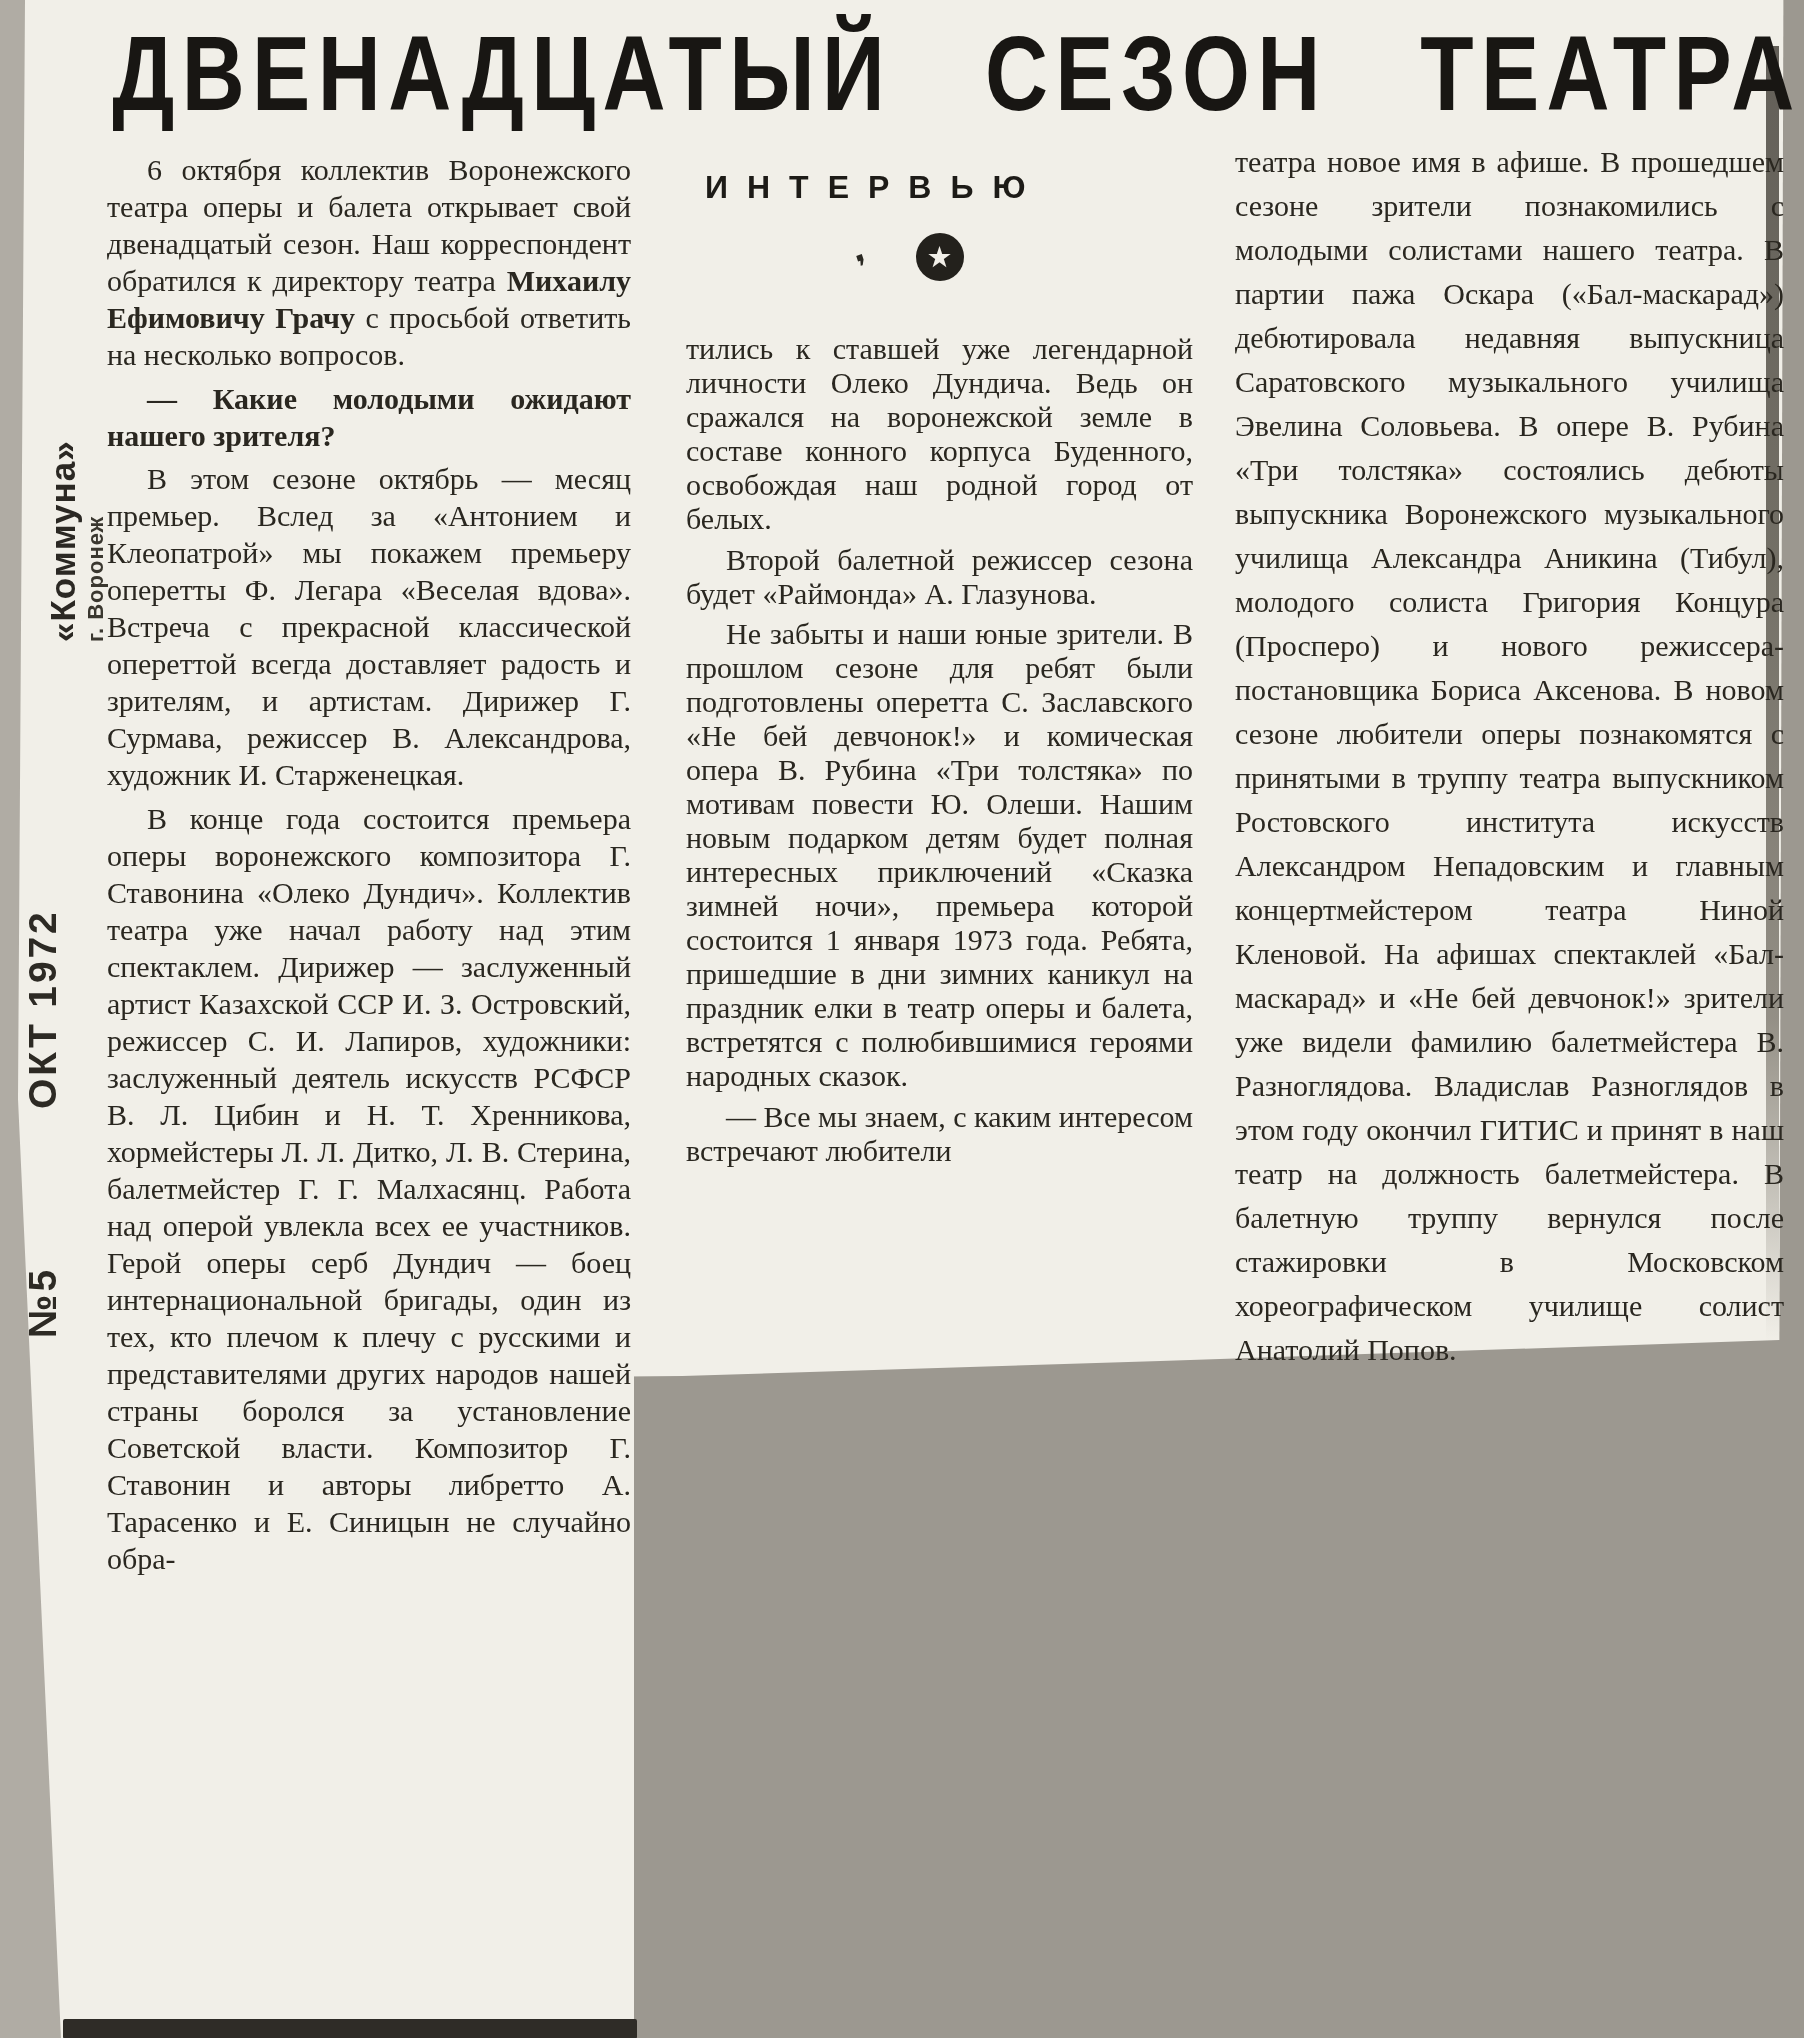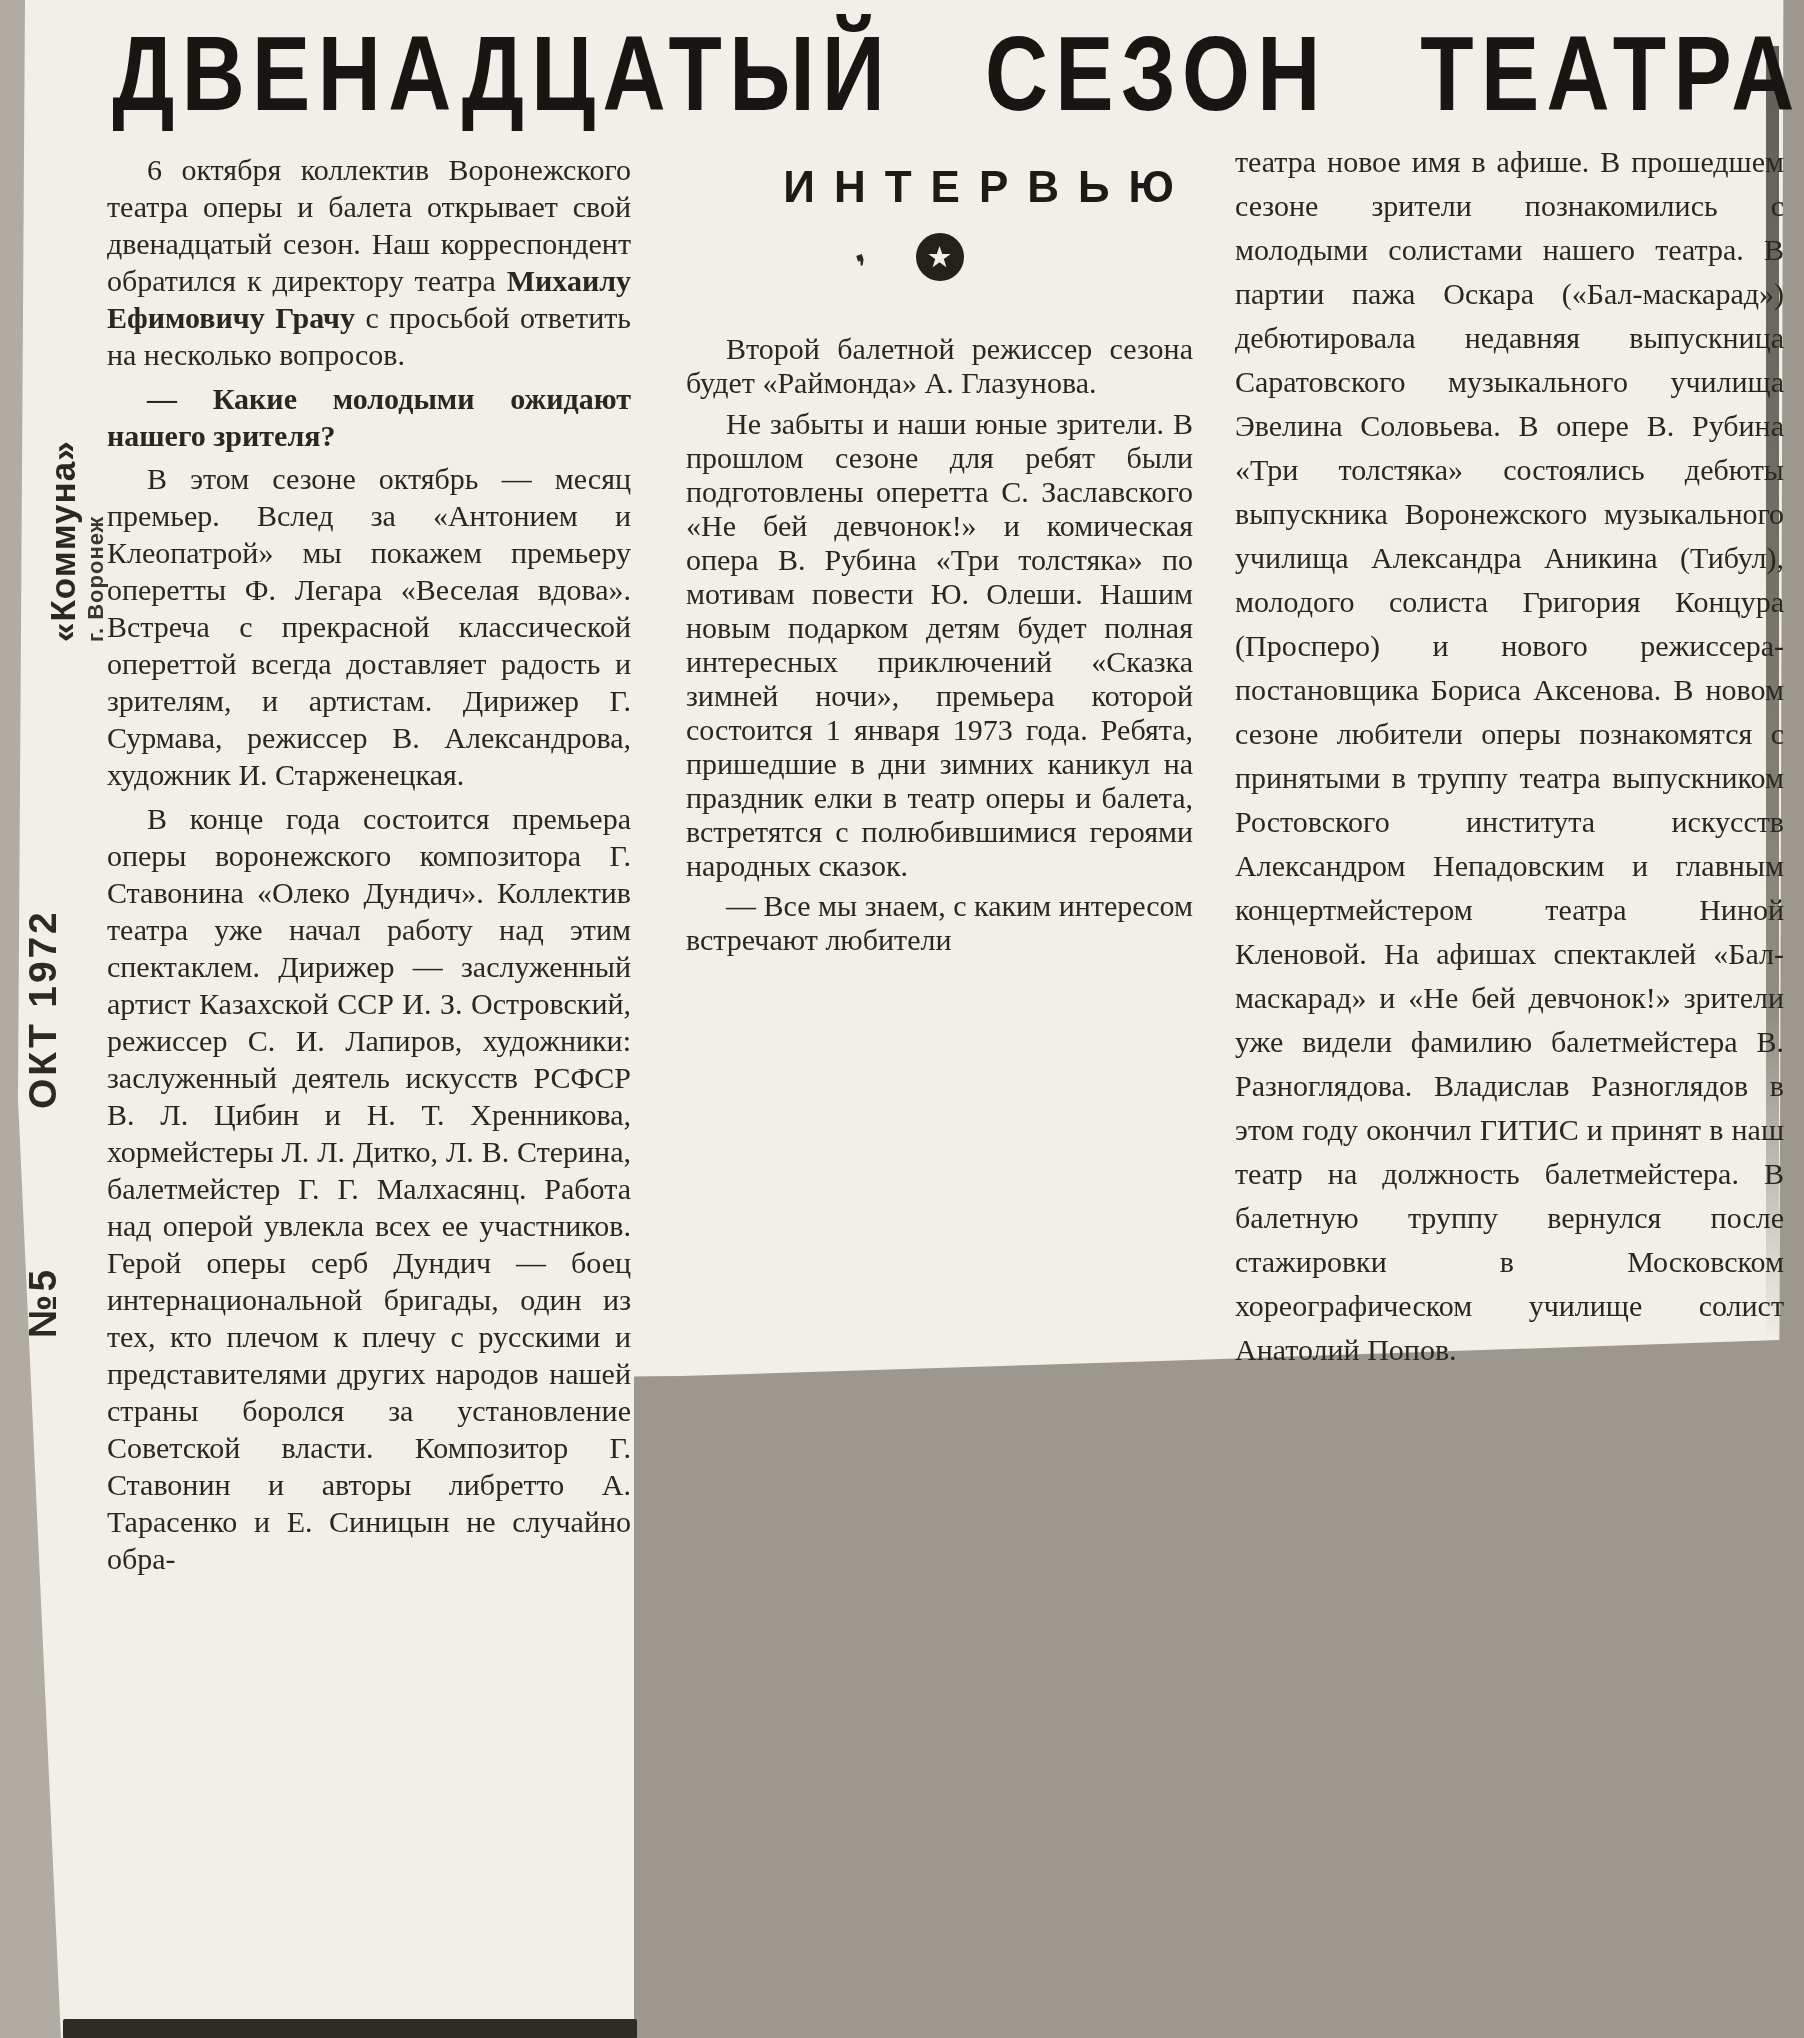--- a/index.html
+++ b/index.html
@@ -61,22 +61,22 @@
   }
   
   .col{position:absolute;color:#2a2720;text-align:justify;}
   .col1{left:107px;top:151px;width:524px;font-size:30px;line-height:37px;}
   .col2{left:686px;top:143px;width:507px;font-size:30px;line-height:34px;}
   .col3{left:1235px;top:140px;width:549px;font-size:30px;line-height:44px;}
   .para{margin:0 0 6.7px 0;text-indent:40px;}
   .para.noindent{text-indent:0;}
   .para.bold, .b{font-weight:bold;}
   .interview-head{
-    text-align:right;font-family:"Liberation Sans", sans-serif;font-weight:bold;
-    font-size:44px;letter-spacing:19px;color:#1d1b17;margin:27px 0 29px 0;
+    text-align:left;font-family:"Liberation Sans", sans-serif;font-weight:bold;
+    font-size:32px;letter-spacing:19px;color:#1d1b17;margin:27px 0 29px 0;
     text-indent:19px;
   }
   .ornament-row{position:relative;text-align:center;height:57px;margin-bottom:42px;}
   .star-circle{
     display:inline-block;width:48px;height:48px;border-radius:50%;
     background:#23211c;color:#f1efe8;font-size:29px;line-height:48px;
     text-align:center;vertical-align:middle;
   }
   .ink-mark{
     position:absolute;left:34%;top:17px;font-size:32.5px;color:#2a2822;
@@ -112,20 +112,21 @@
     <p class="para"><span>В конце года состоится премьера оперы воронежского композитора Г. Ставонина «Олеко Дундич». Коллектив театра уже начал работу над этим спектаклем. Дирижер — заслуженный артист Казахской ССР И. З. Островский, режиссер С. И. Лапиров, художники: заслуженный деятель искусств РСФСР В. Л. Цибин и Н. Т. Хренникова, хормейстеры Л. Л. Дитко, Л. В. Стерина, балетмейстер Г. Г. Малхасянц. Работа над оперой увлекла всех ее участников. Герой оперы серб Дундич — боец интернациональной бригады, один из тех, кто плечом к плечу с русскими и представителями других народов нашей страны боролся за установление Советской власти. Композитор Г. Ставонин и авторы либретто А. Тарасенко и Е. Синицын не случайно обра-</span></p>
   </div>
 
 <div class="col col2">
   <div class="interview-head">ИНТЕРВЬЮ</div>
   <div class="ornament-row">
     <span class="ink-mark">❜</span>
     <span class="star-circle">★</span>
   </div>
   <div>
+      <p class="para noindent"><span>тились к ставшей уже легендарной личности Олеко Дундича. Ведь он сражался на воронежской земле в составе конного корпуса Буденного, освобождая наш родной город от белых.</span></p>
       <p class="para"><span>Второй балетной режиссер сезона будет «Раймонда» А. Глазунова.</span></p>
       <p class="para"><span>Не забыты и наши юные зрители. В прошлом сезоне для ребят были подготовлены оперетта С. Заславского «Не бей девчонок!» и комическая опера В. Рубина «Три толстяка» по мотивам повести Ю. Олеши. Нашим новым подарком детям будет полная интересных приключений «Сказка зимней ночи», премьера которой состоится 1 января 1973 года. Ребята, пришедшие в дни зимних каникул на праздник елки в театр оперы и балета, встретятся с полюбившимися героями народных сказок.</span></p>
       <p class="para"><span>— Все мы знаем, с каким интересом встречают любители</span></p>
     </div>
 </div>
 
 <div class="col col3">
     <p class="para noindent"><span>театра новое имя в афише. В прошедшем сезоне зрители познакомились с молодыми солистами нашего театра. В партии пажа Оскара («Бал-маскарад») дебютировала недавняя выпускница Саратовского музыкального училища Эвелина Соловьева. В опере В. Рубина «Три толстяка» состоялись дебюты выпускника Воронежского музыкального училища Александра Аникина (Тибул), молодого солиста Григория Концура (Просперо) и нового режиссера-постановщика Бориса Аксенова. В новом сезоне любители оперы познакомятся с принятыми в труппу театра выпускником Ростовского института искусств Александром Непадовским и главным концертмейстером театра Ниной Кленовой. На афишах спектаклей «Бал-маскарад» и «Не бей девчонок!» зрители уже видели фамилию балетмейстера В. Разноглядова. Владислав Разноглядов в этом году окончил ГИТИС и принят в наш театр на должность балетмейстера. В балетную труппу вернулся после стажировки в Московском хореографическом училище солист Анатолий Попов.</span></p>
   </div>
 

